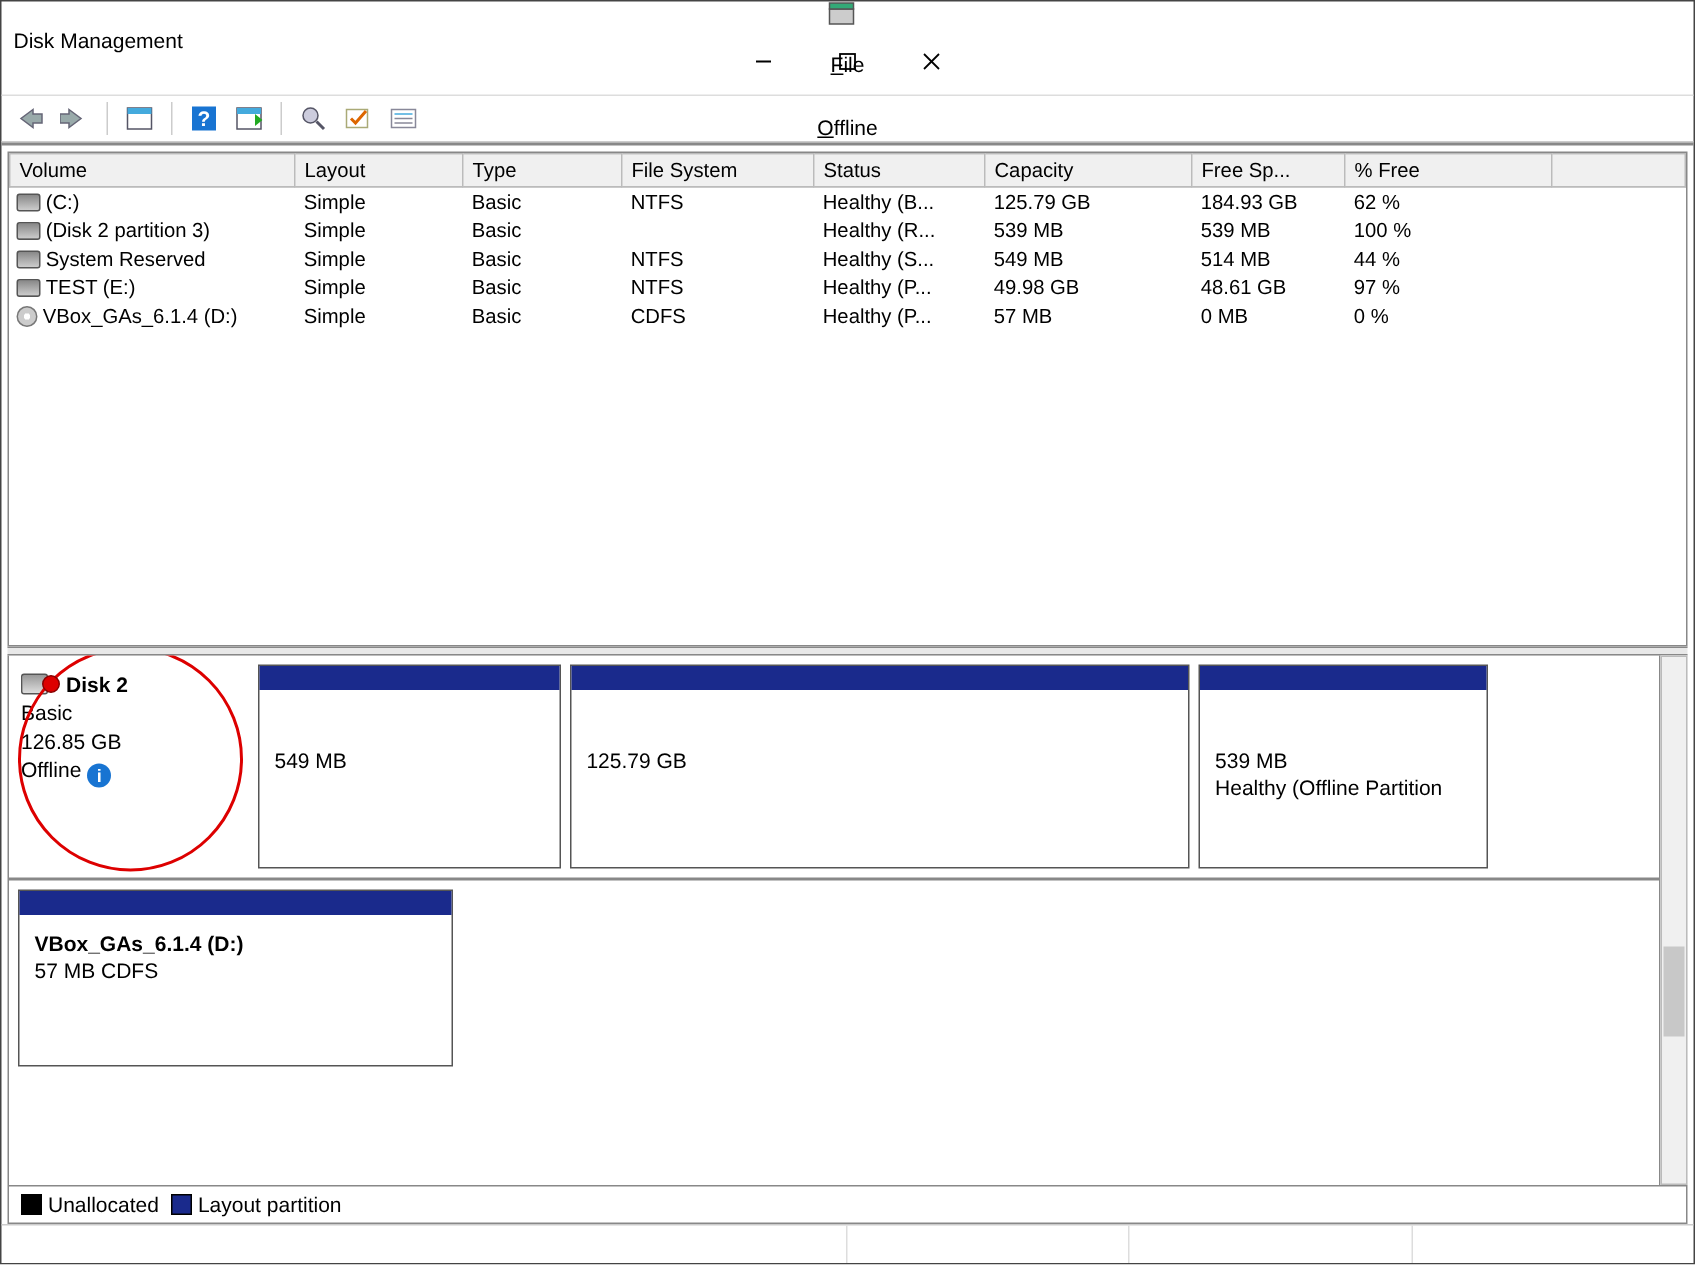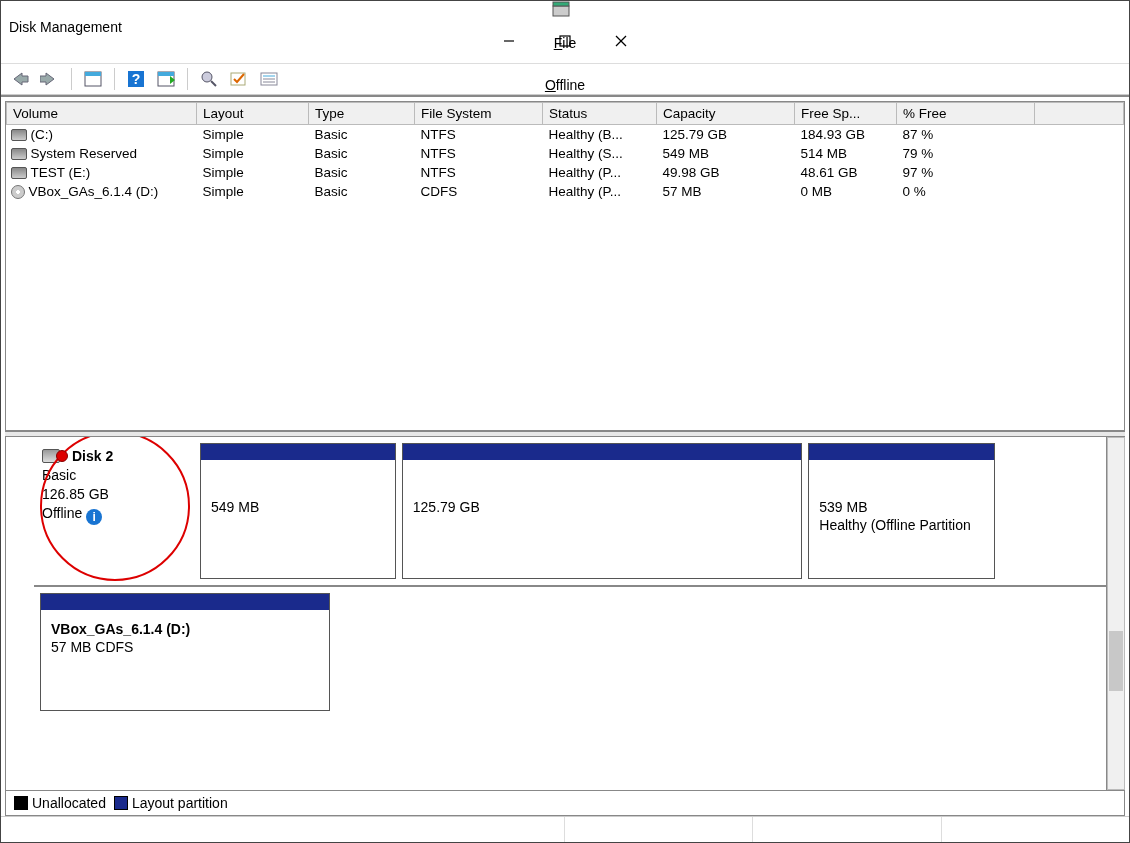--- a/index.html
+++ b/index.html
@@ -127,21 +127,20 @@
     overflow:auto;
     border-left:1px solid #888;
     border-right:1px solid #888;
   }
   .disk-row {
     display:flex;
     border-bottom:2px solid #888;
     padding:6px 16px 6px 6px;
     min-height:150px;
     position:relative;
-    margin-left:28px;
   }
   .disk-info {
     width: 160px;
     padding: 4px 6px 4px 2px;
     font-size:14px;
     line-height:1.35;
   }
   .disk-info .dname { font-weight:bold; }
   .disk-info .diskicon {
     display:inline-block;width:18px;height:14px;vertical-align:-2px;margin-right:4px;
@@ -332,32 +331,43 @@
         </thead>
         <tbody id="vol-tbody">
             <tr>
               <td class="first"><span class="vol-icon"></span>(C:)</td>
               <td>Simple</td>
               <td>Basic</td>
               <td>NTFS</td>
               <td>Healthy (B...</td>
               <td>125.79 GB</td>
               <td>184.93 GB</td>
-              <td>87 %</td>
+              <td>62 %</td>
+              <td></td>
+            </tr>
+            <tr>
+              <td class="first"><span class="vol-icon"></span>(Disk 2 partition 3)</td>
+              <td>Simple</td>
+              <td>Basic</td>
+              <td></td>
+              <td>Healthy (R...</td>
+              <td>539 MB</td>
+              <td>539 MB</td>
+              <td>100 %</td>
               <td></td>
             </tr>
             <tr>
               <td class="first"><span class="vol-icon"></span>System Reserved</td>
               <td>Simple</td>
               <td>Basic</td>
               <td>NTFS</td>
               <td>Healthy (S...</td>
               <td>549 MB</td>
               <td>514 MB</td>
-              <td>79 %</td>
+              <td>44 %</td>
               <td></td>
             </tr>
             <tr>
               <td class="first"><span class="vol-icon"></span>TEST (E:)</td>
               <td>Simple</td>
               <td>Basic</td>
               <td>NTFS</td>
               <td>Healthy (P...</td>
               <td>49.98 GB</td>
               <td>48.61 GB</td>

